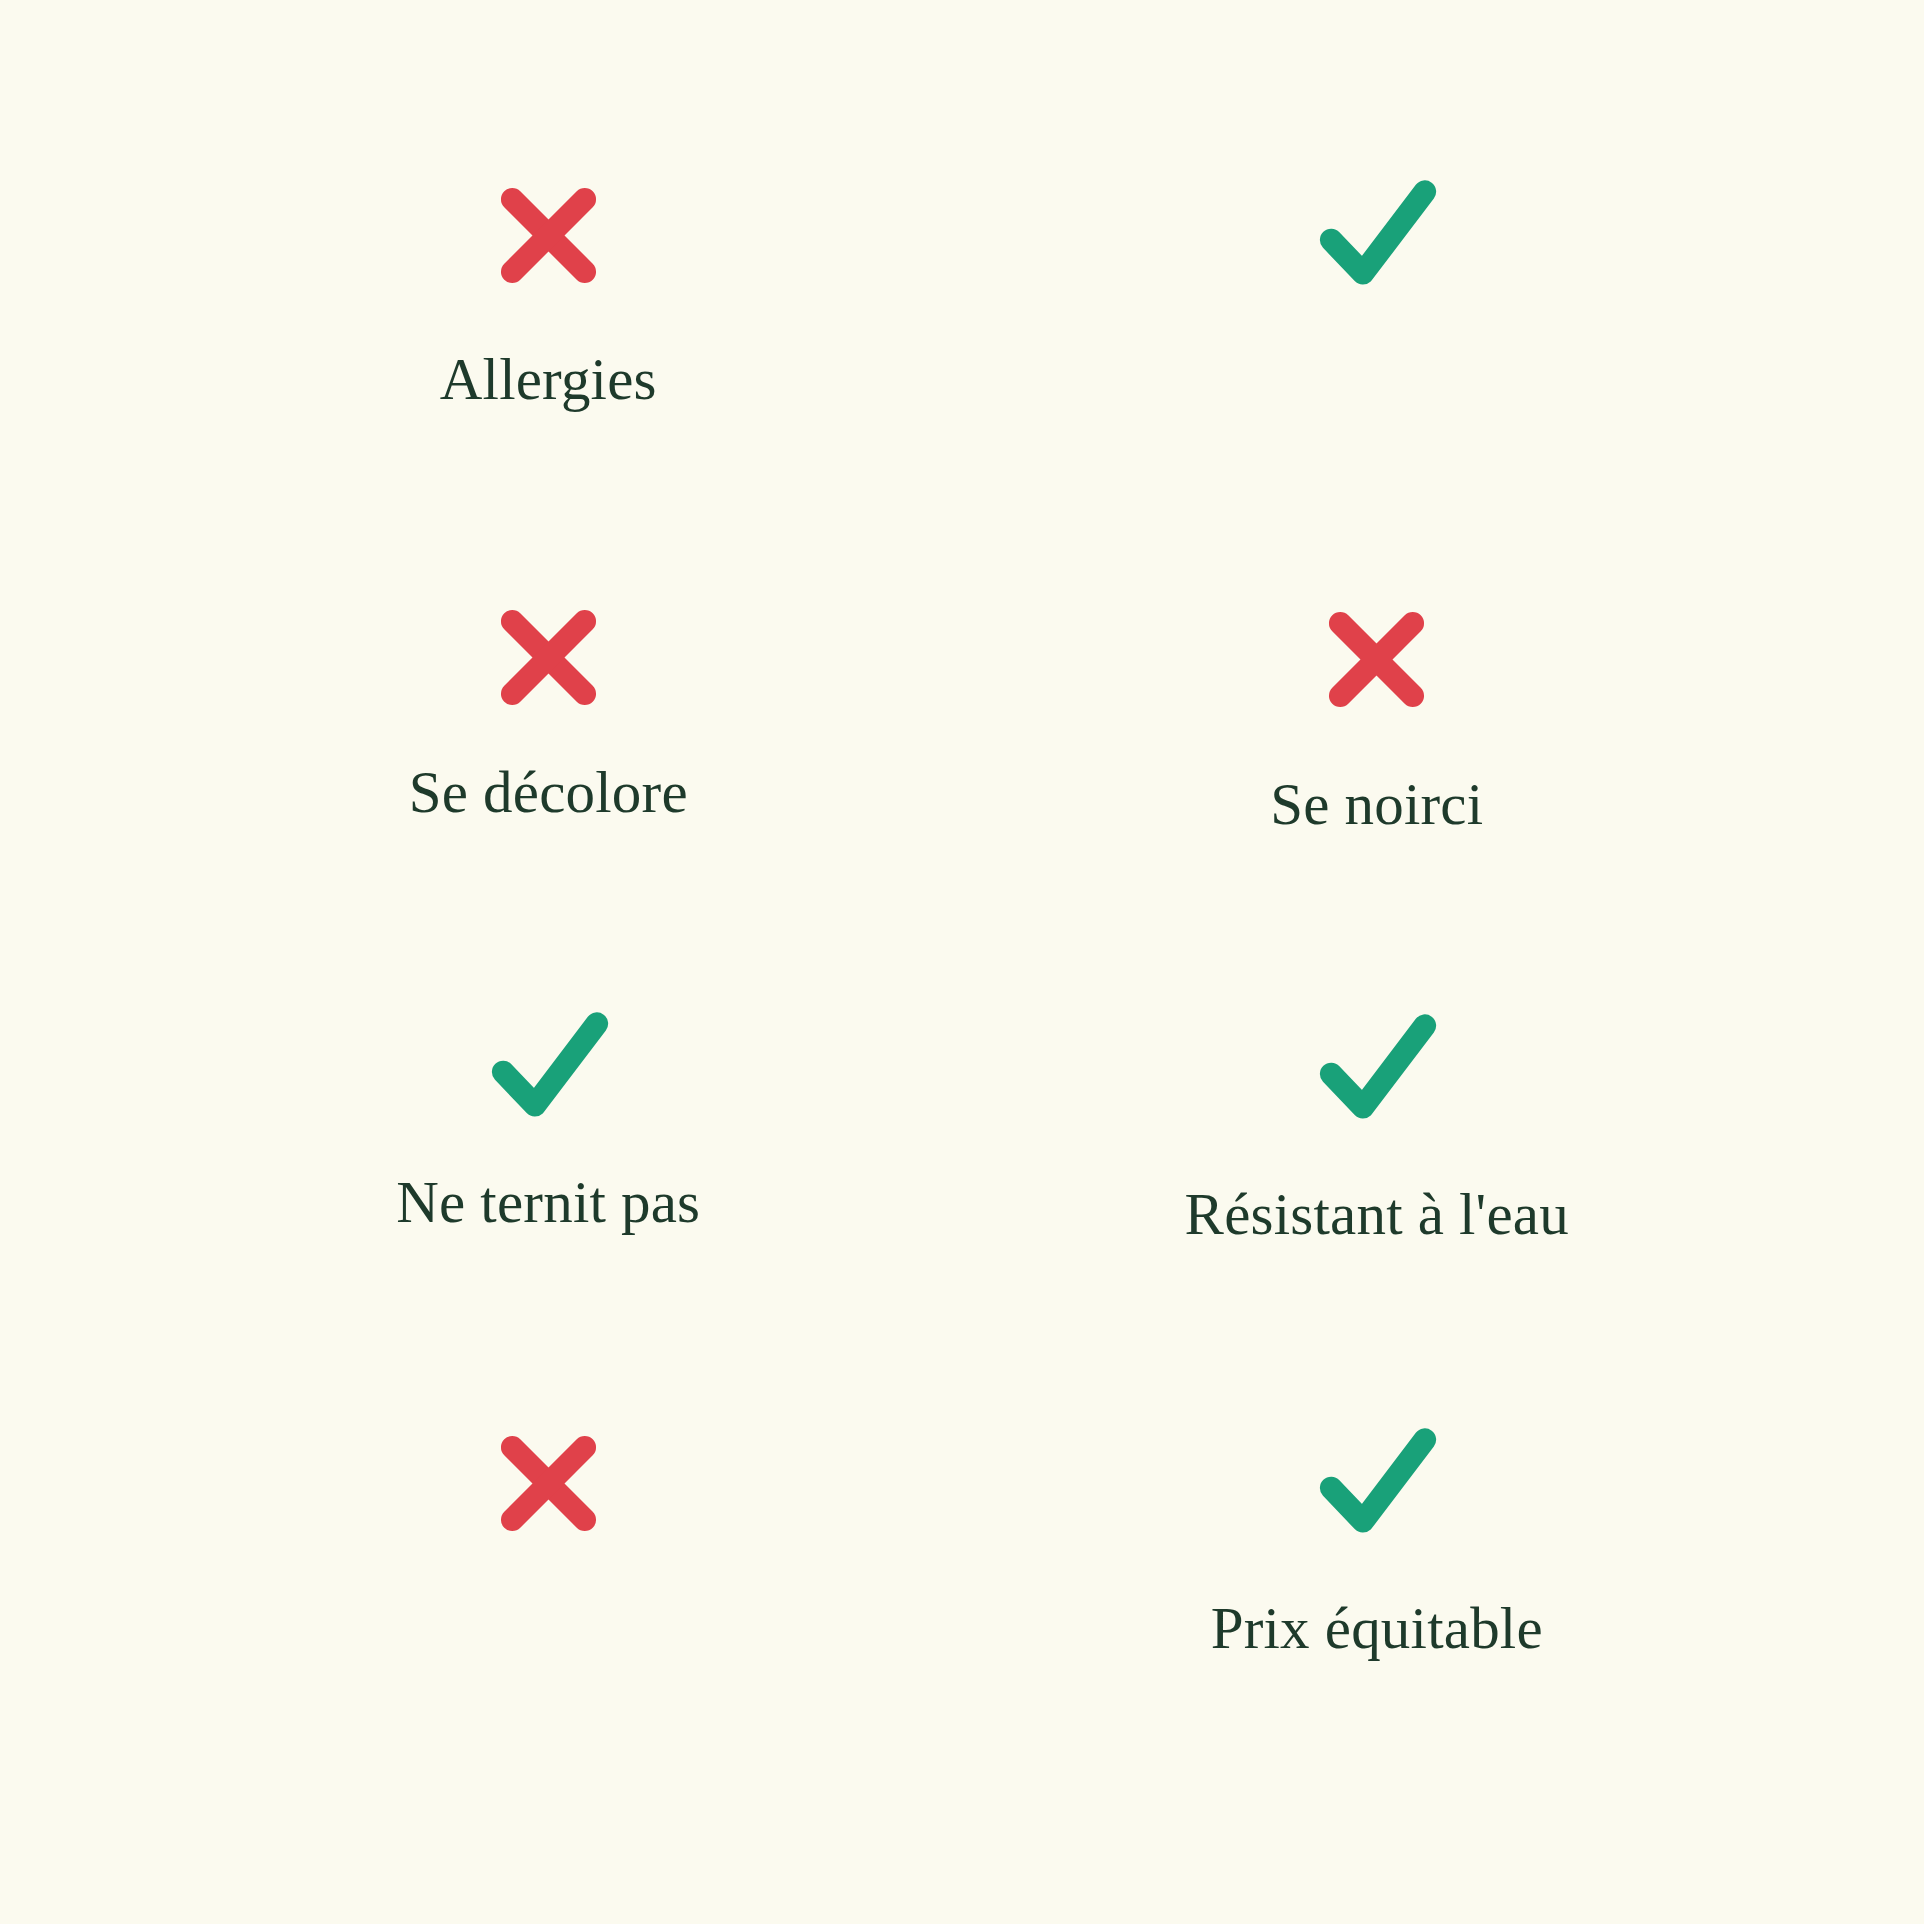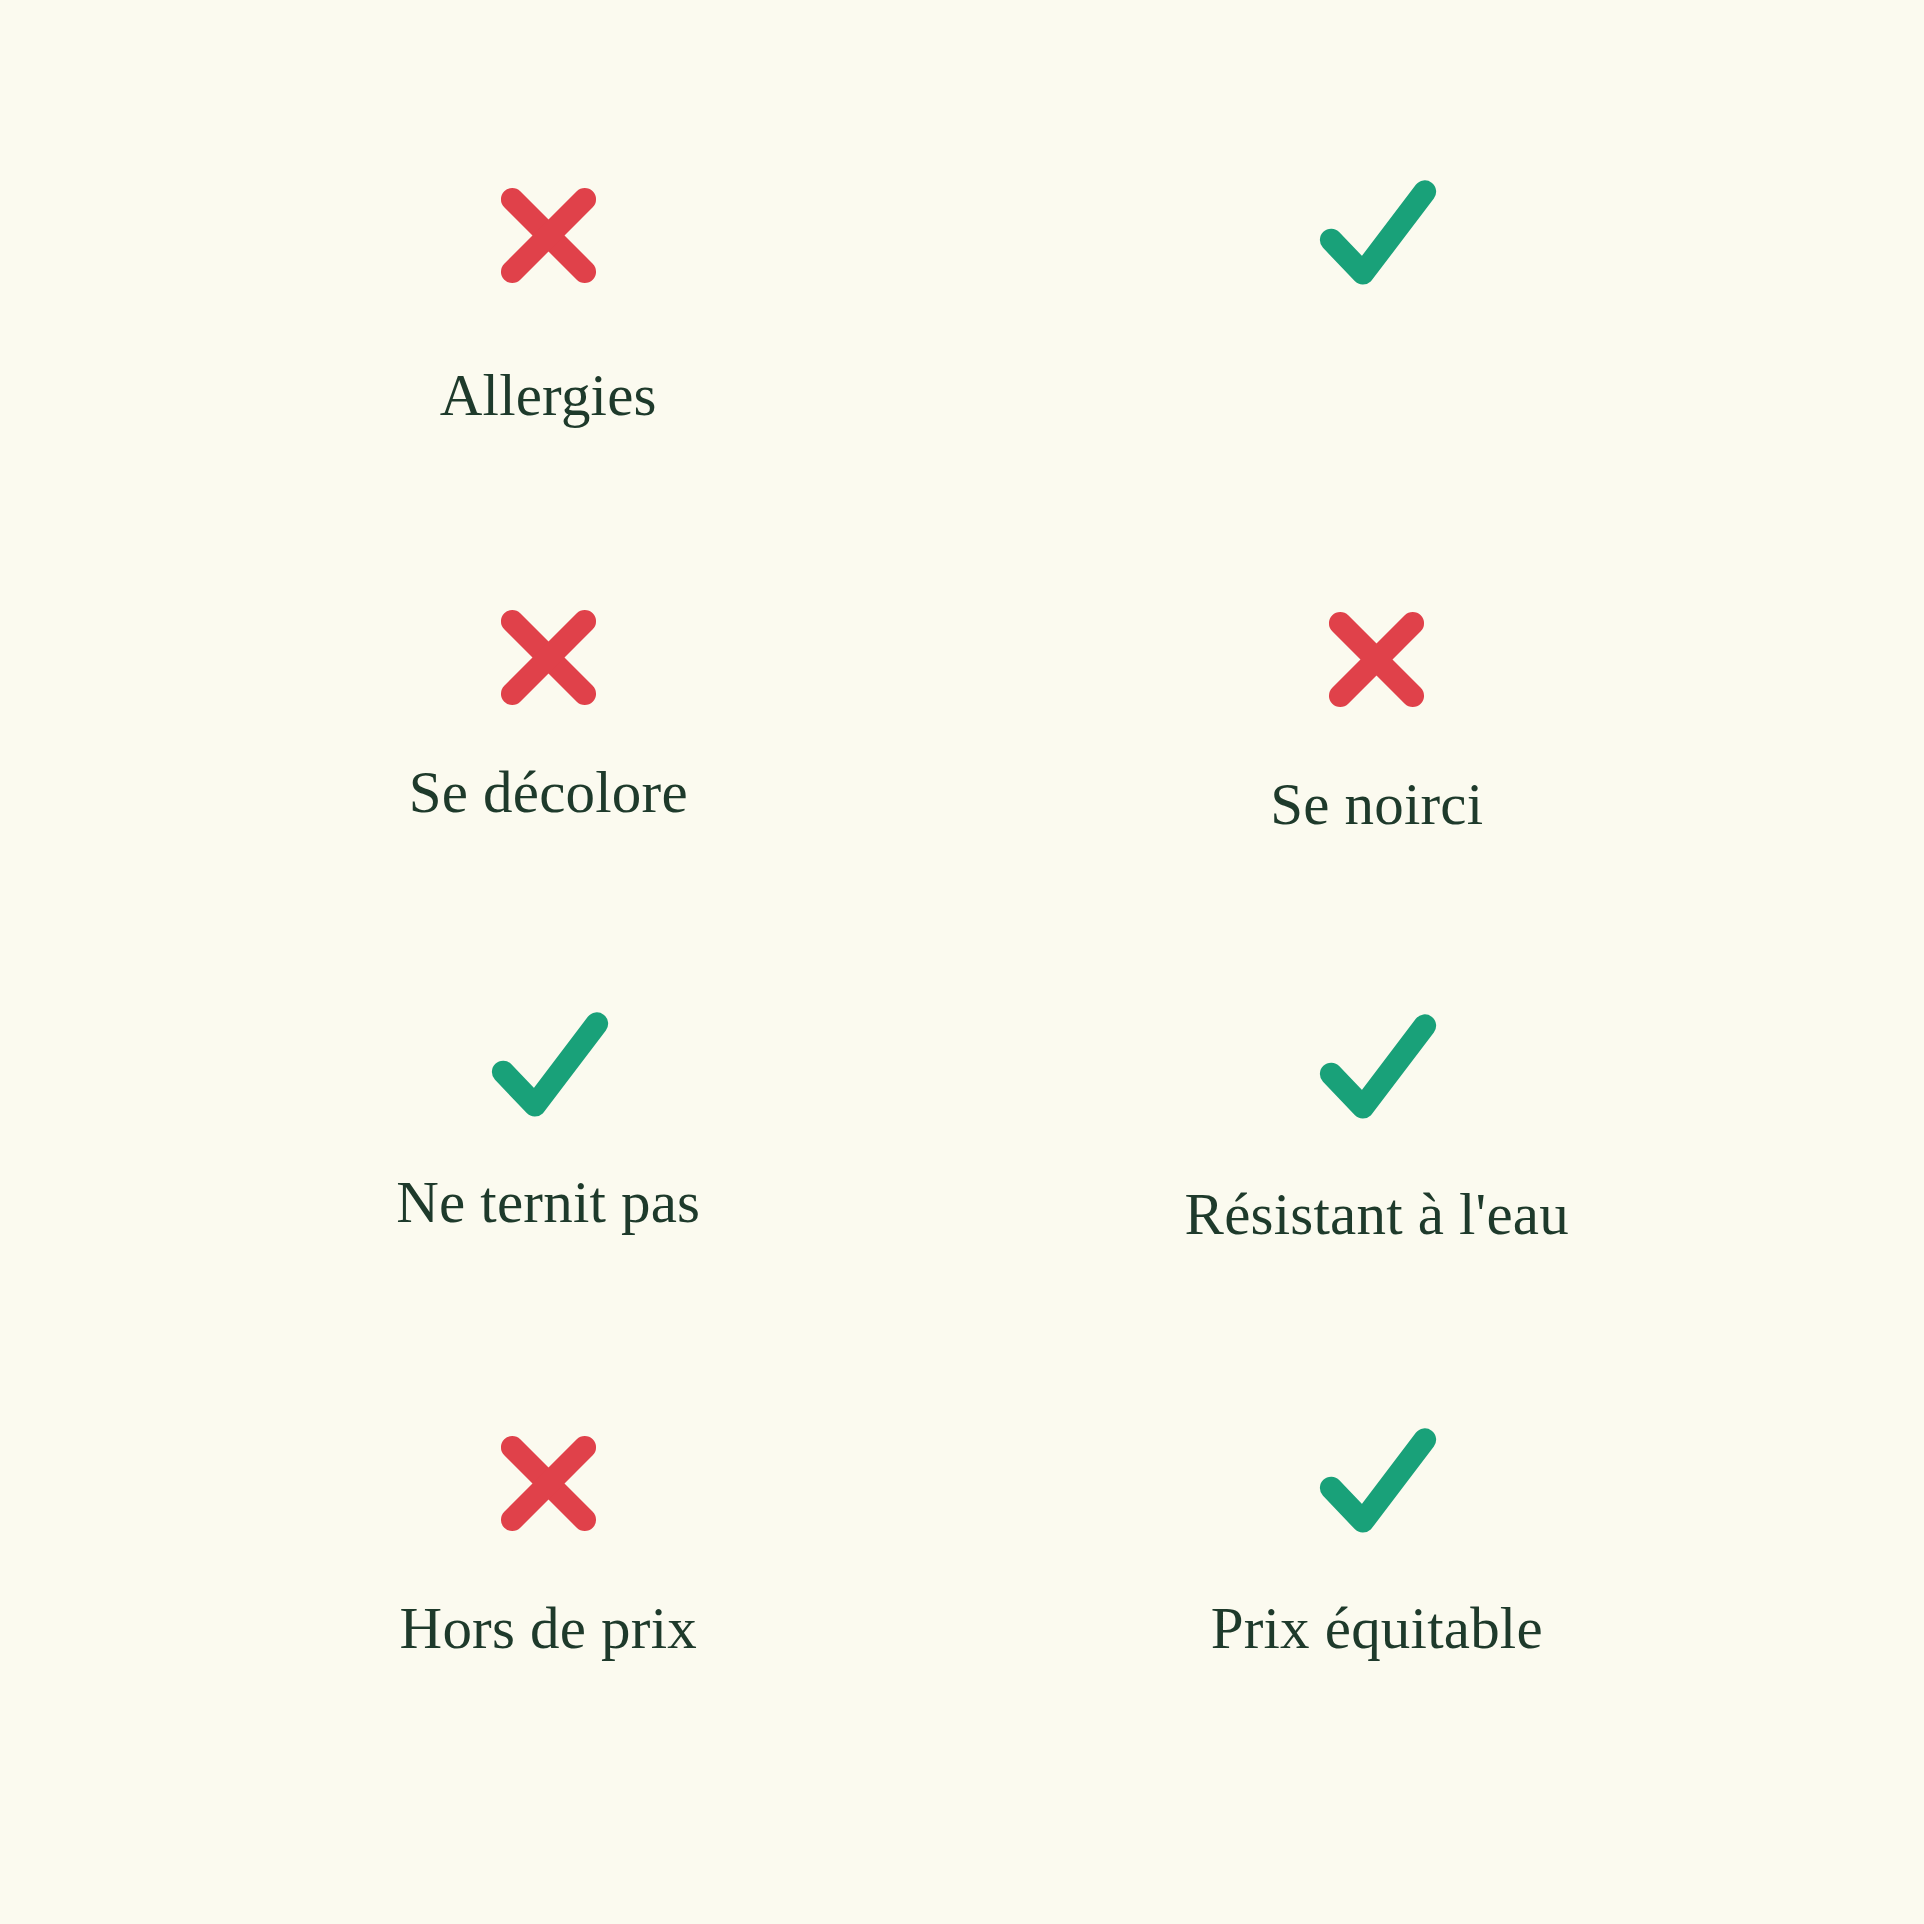--- a/index.html
+++ b/index.html
@@ -47,21 +47,21 @@
     color: #1e3a2b;
     text-align: center;
     letter-spacing: 0.2px;
     white-space: nowrap;
   }
   
   .r1 .icon { margin-top: 9px; }
   .r2 .icon { margin-top: 21.4px; }
   .r3 .icon { margin-top: 23px; }
   .r4 .icon { margin-top: 27px; }
-  .r1 .label { margin-top: 52px; }
+  .r1 .label { margin-top: 36px; }
   .r2 .label { }
   .r3 .label { margin-top: 37px; }
   .r4 .label { margin-top: 37px; }
 </style>
 </head>
 <body>
 
 <div class="comparison">
 
   <div class="cell r1">
@@ -117,21 +117,20 @@
     <div class="label">Résistant à l'eau</div>
   </div>
 
   <div class="cell r4">
     <span class="icon">
       <svg viewBox="0 0 100 100" aria-hidden="true">
         <path d="M26 26 L74 74" stroke="#e0414a" stroke-width="15" stroke-linecap="round" fill="none"></path>
         <path d="M74 26 L26 74" stroke="#e0414a" stroke-width="15" stroke-linecap="round" fill="none"></path>
       </svg>
     </span>
-    <div class="label">Hors de prix</div>
   </div>
   <div class="cell r4">
     <span class="icon">
       <svg viewBox="0 0 100 100" aria-hidden="true">
         <path d="M20 53 L41 75 L82 21" stroke="#19a179" stroke-width="15" stroke-linecap="round" stroke-linejoin="round" fill="none"></path>
       </svg>
     </span>
     <div class="label">Prix équitable</div>
   </div>
 

